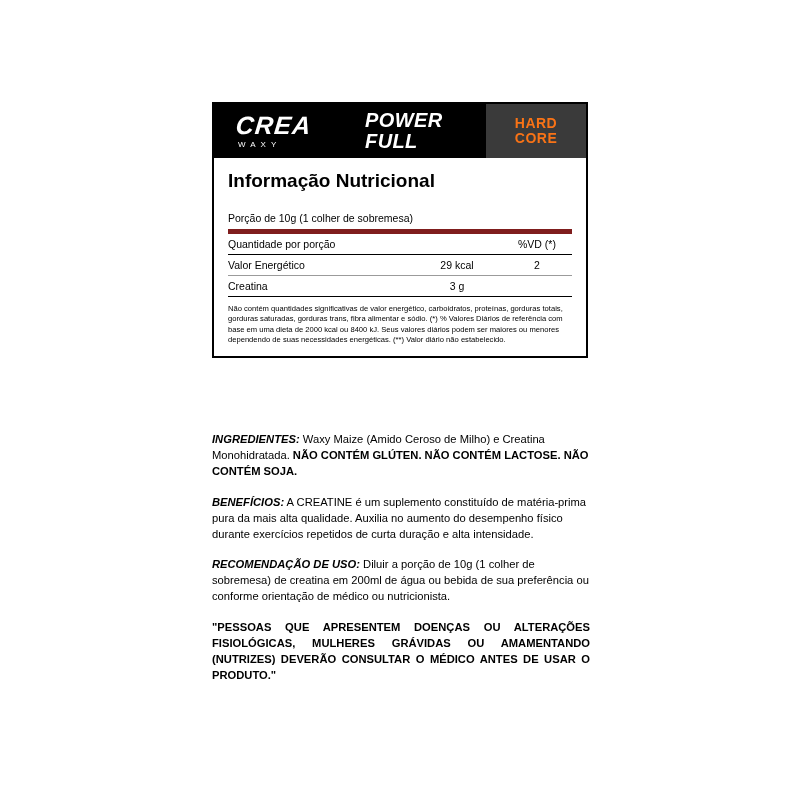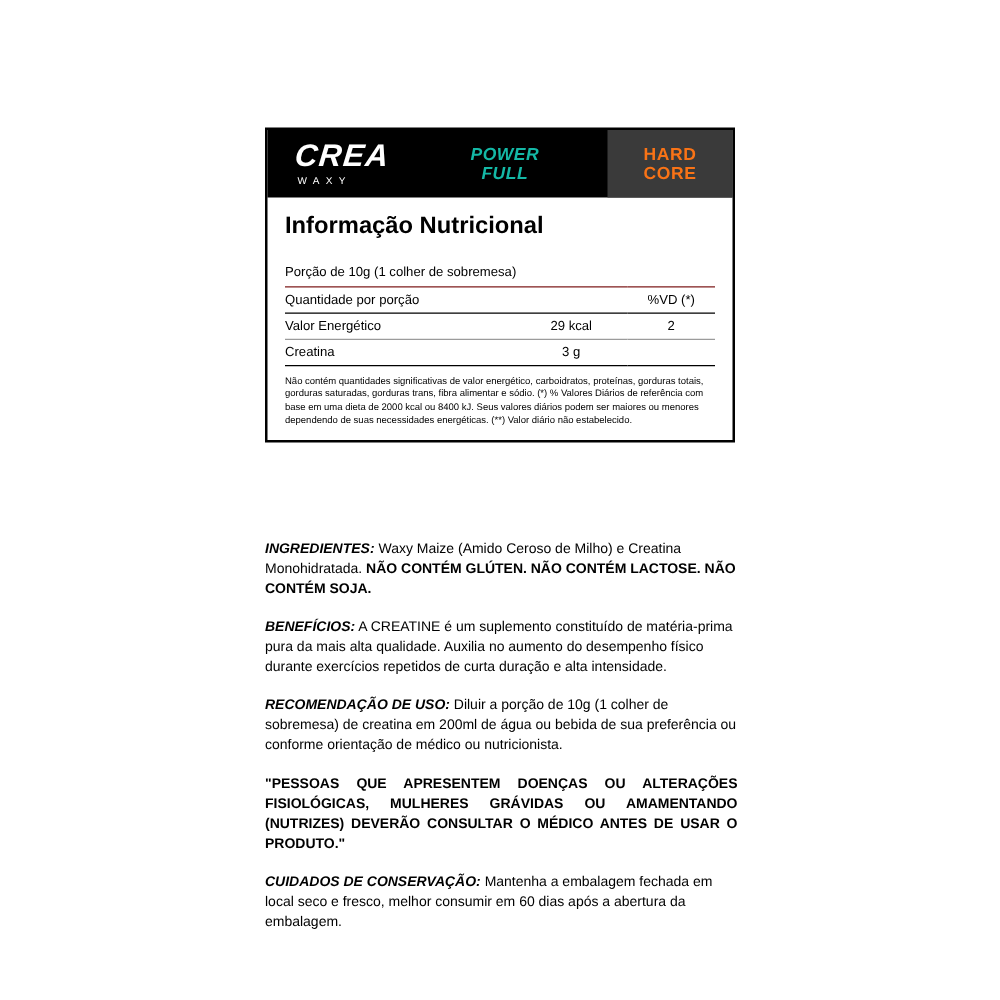--- a/index.html
+++ b/index.html
@@ -61,25 +61,24 @@
     padding-left: 2px;
   }
   .brand-mid {
     flex: 1 1 auto;
     display: flex;
     align-items: center;
     justify-content: center;
     position: relative;
   }
   .brand-mid-inner {
-    color: #14b8a6;
-    font-size: 14px;
+    color: #ffffff;
+    font-size: 20px;
     font-weight: bold;
     line-height: 1.05;
-    text-align: center;
     font-style: italic;
     letter-spacing: 0.4px;
   }
   .brand-right {
     flex: 0 0 100px;
     background: #3a3a3a;
     display: flex;
     align-items: center;
     justify-content: center;
   }
@@ -109,21 +108,21 @@
     width: 100%;
     border-collapse: collapse;
     font-size: 10.5px;
   }
   table.nutri td, table.nutri th {
     padding: 4px 0 4px 0;
     text-align: left;
     font-weight: normal;
   }
   table.nutri thead th {
-    border-top: 1px solid #7f1d1d;
+    border-top: 5px solid #7f1d1d;
     border-bottom: 1px solid #000;
     margin-left: 12px;
   }
   table.nutri tbody td {
     border-bottom: 1px solid #9b9b9b;
   }
   table.nutri tbody tr:last-child td {
     border-bottom: 1px solid #000;
   }
   .col-amount {
@@ -237,19 +236,16 @@
   <div class="section">
     <span class="lbl">BENEFÍCIOS:</span><span> A CREATINE é um suplemento constituído de matéria-prima pura da mais alta qualidade. Auxilia no aumento do desempenho físico durante exercícios repetidos de curta duração e alta intensidade.</span>
   </div>
 
   <div class="section">
     <span class="lbl">RECOMENDAÇÃO DE USO:</span><span> Diluir a porção de 10g (1 colher de sobremesa) de creatina em 200ml de água ou bebida de sua preferência ou conforme orientação de médico ou nutricionista.</span>
   </div>
 
   <div class="section allcaps-bold">"PESSOAS QUE APRESENTEM DOENÇAS OU ALTERAÇÕES FISIOLÓGICAS, MULHERES GRÁVIDAS OU AMAMENTANDO (NUTRIZES) DEVERÃO CONSULTAR O MÉDICO ANTES DE USAR O PRODUTO."</div>
 
-  <div class="section">
-    <span class="lbl">CUIDADOS DE CONSERVAÇÃO:</span><span> Mantenha a embalagem fechada em local seco e fresco, melhor consumir em 60 dias após a abertura da embalagem.</span>
-  </div>
 
 </div>
 
 <div class="fade-bottom"></div>
 
 </body></html>

